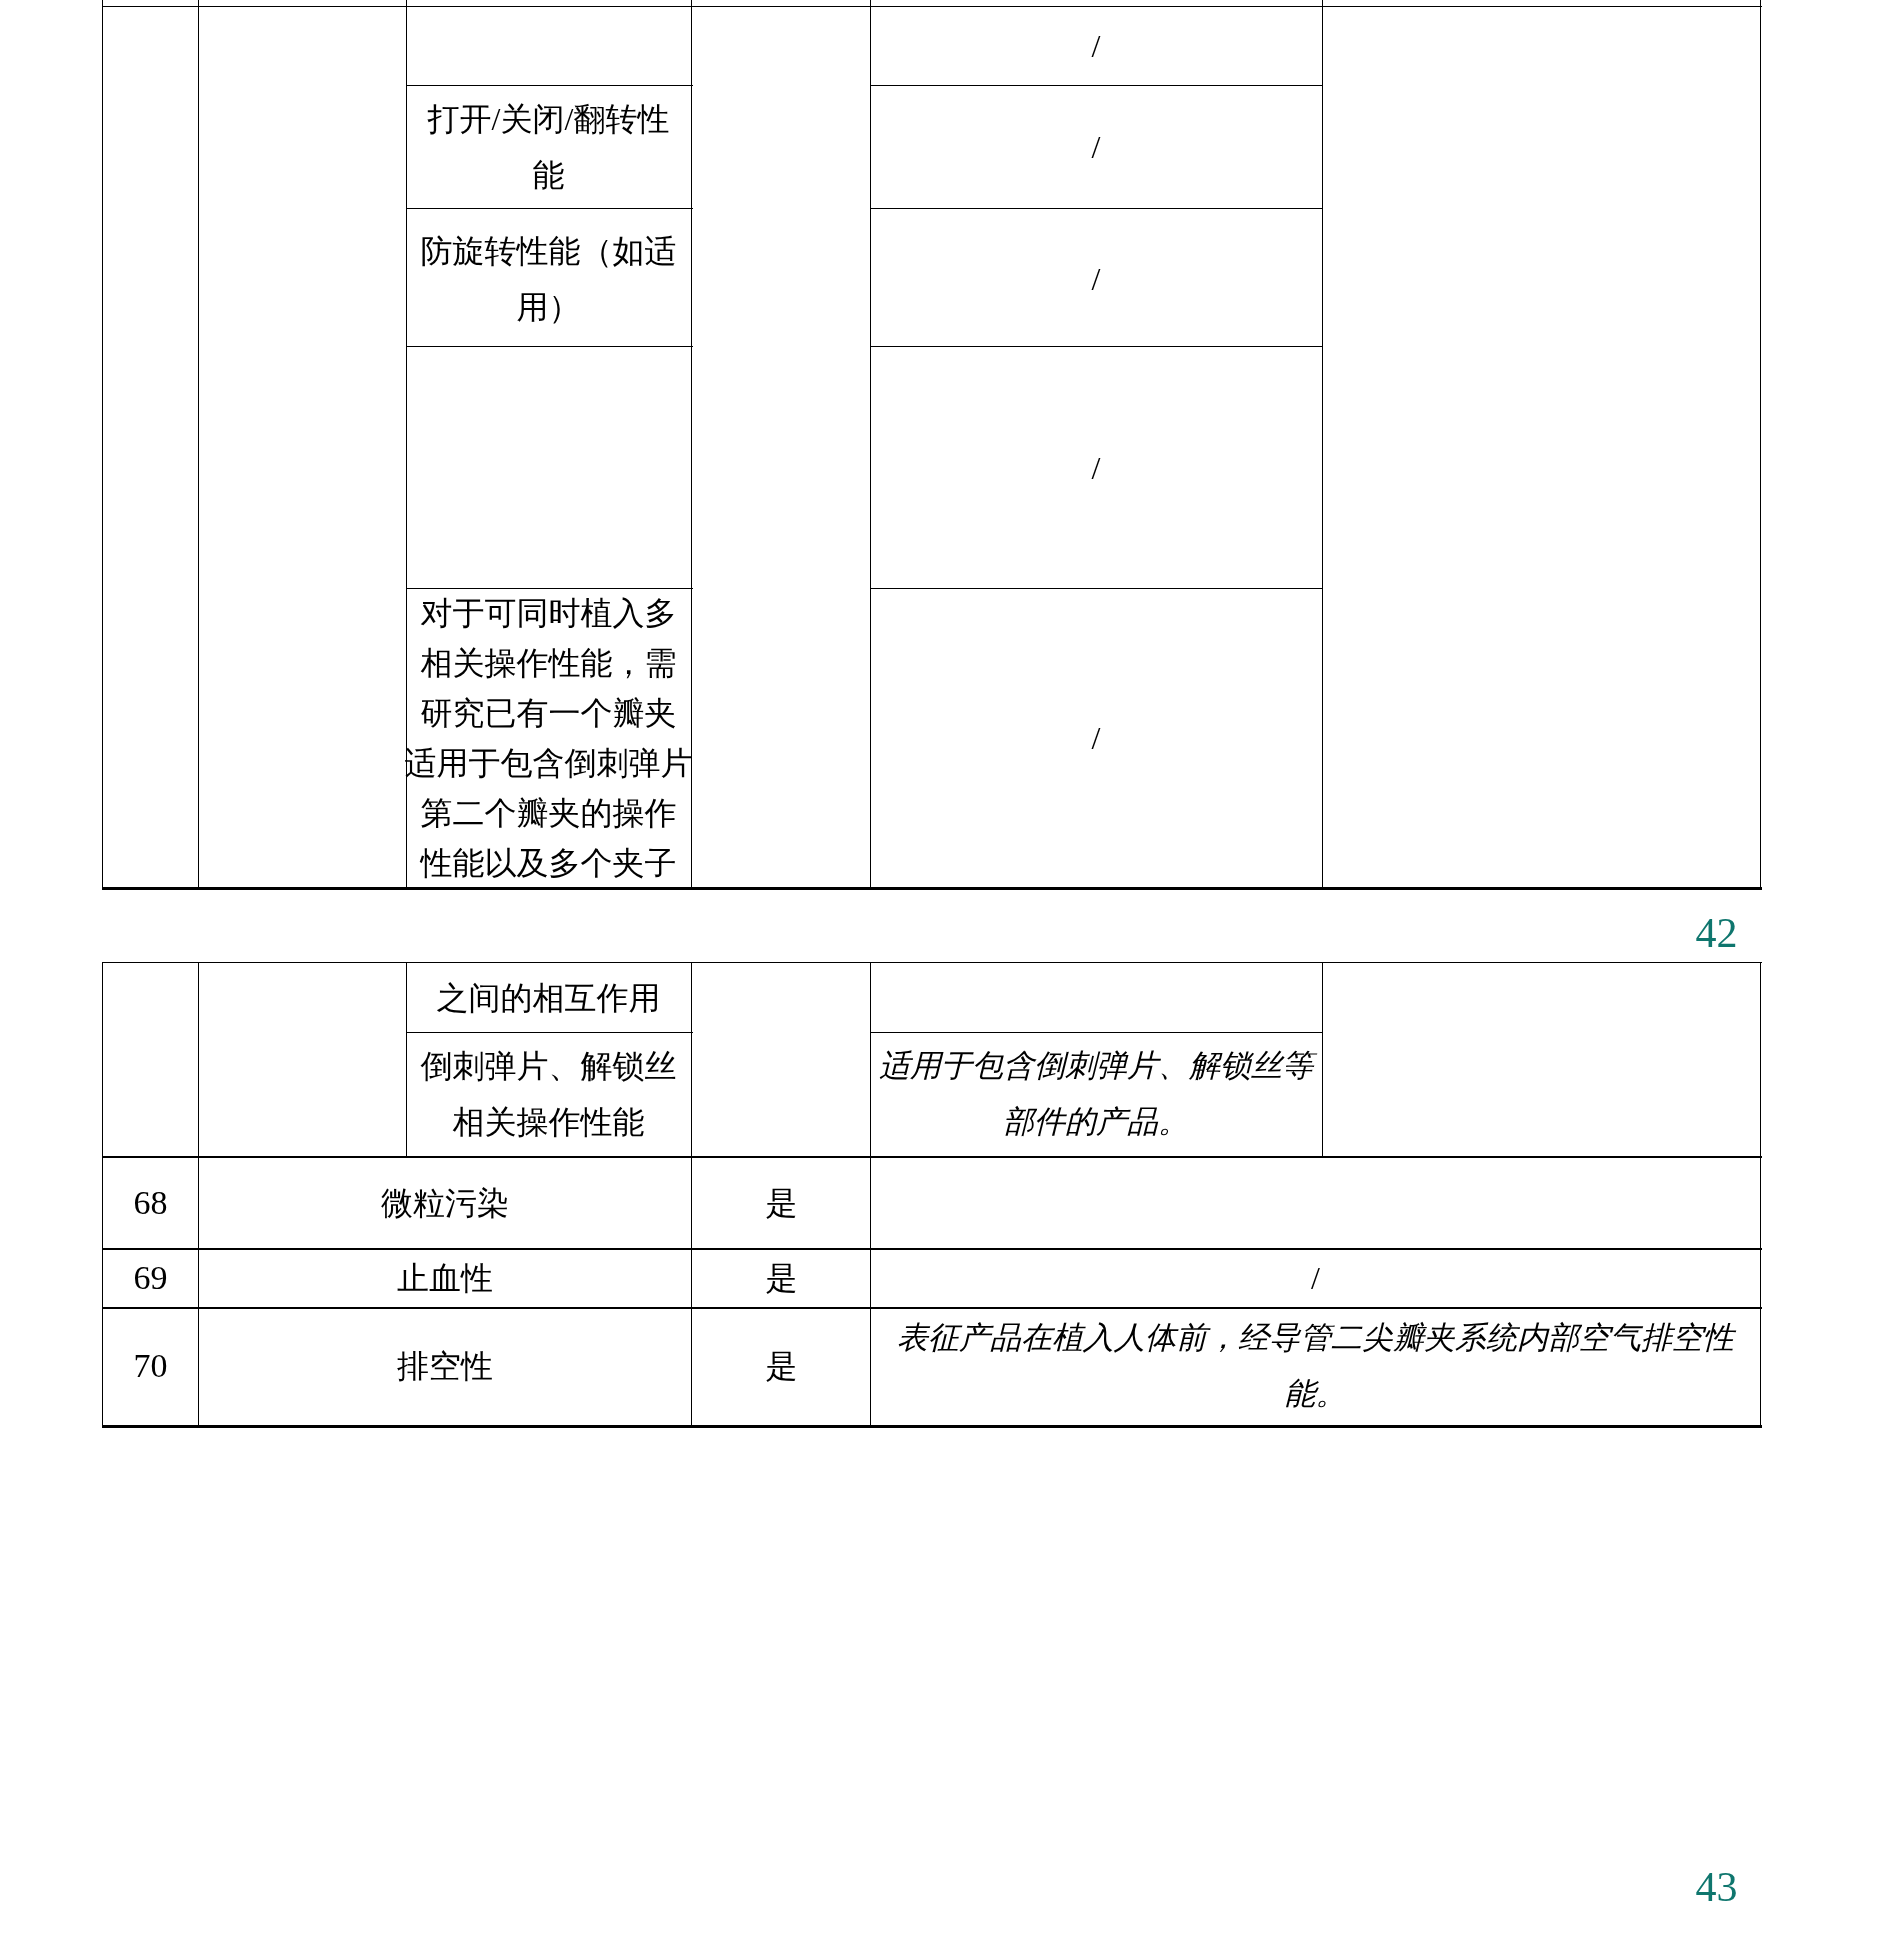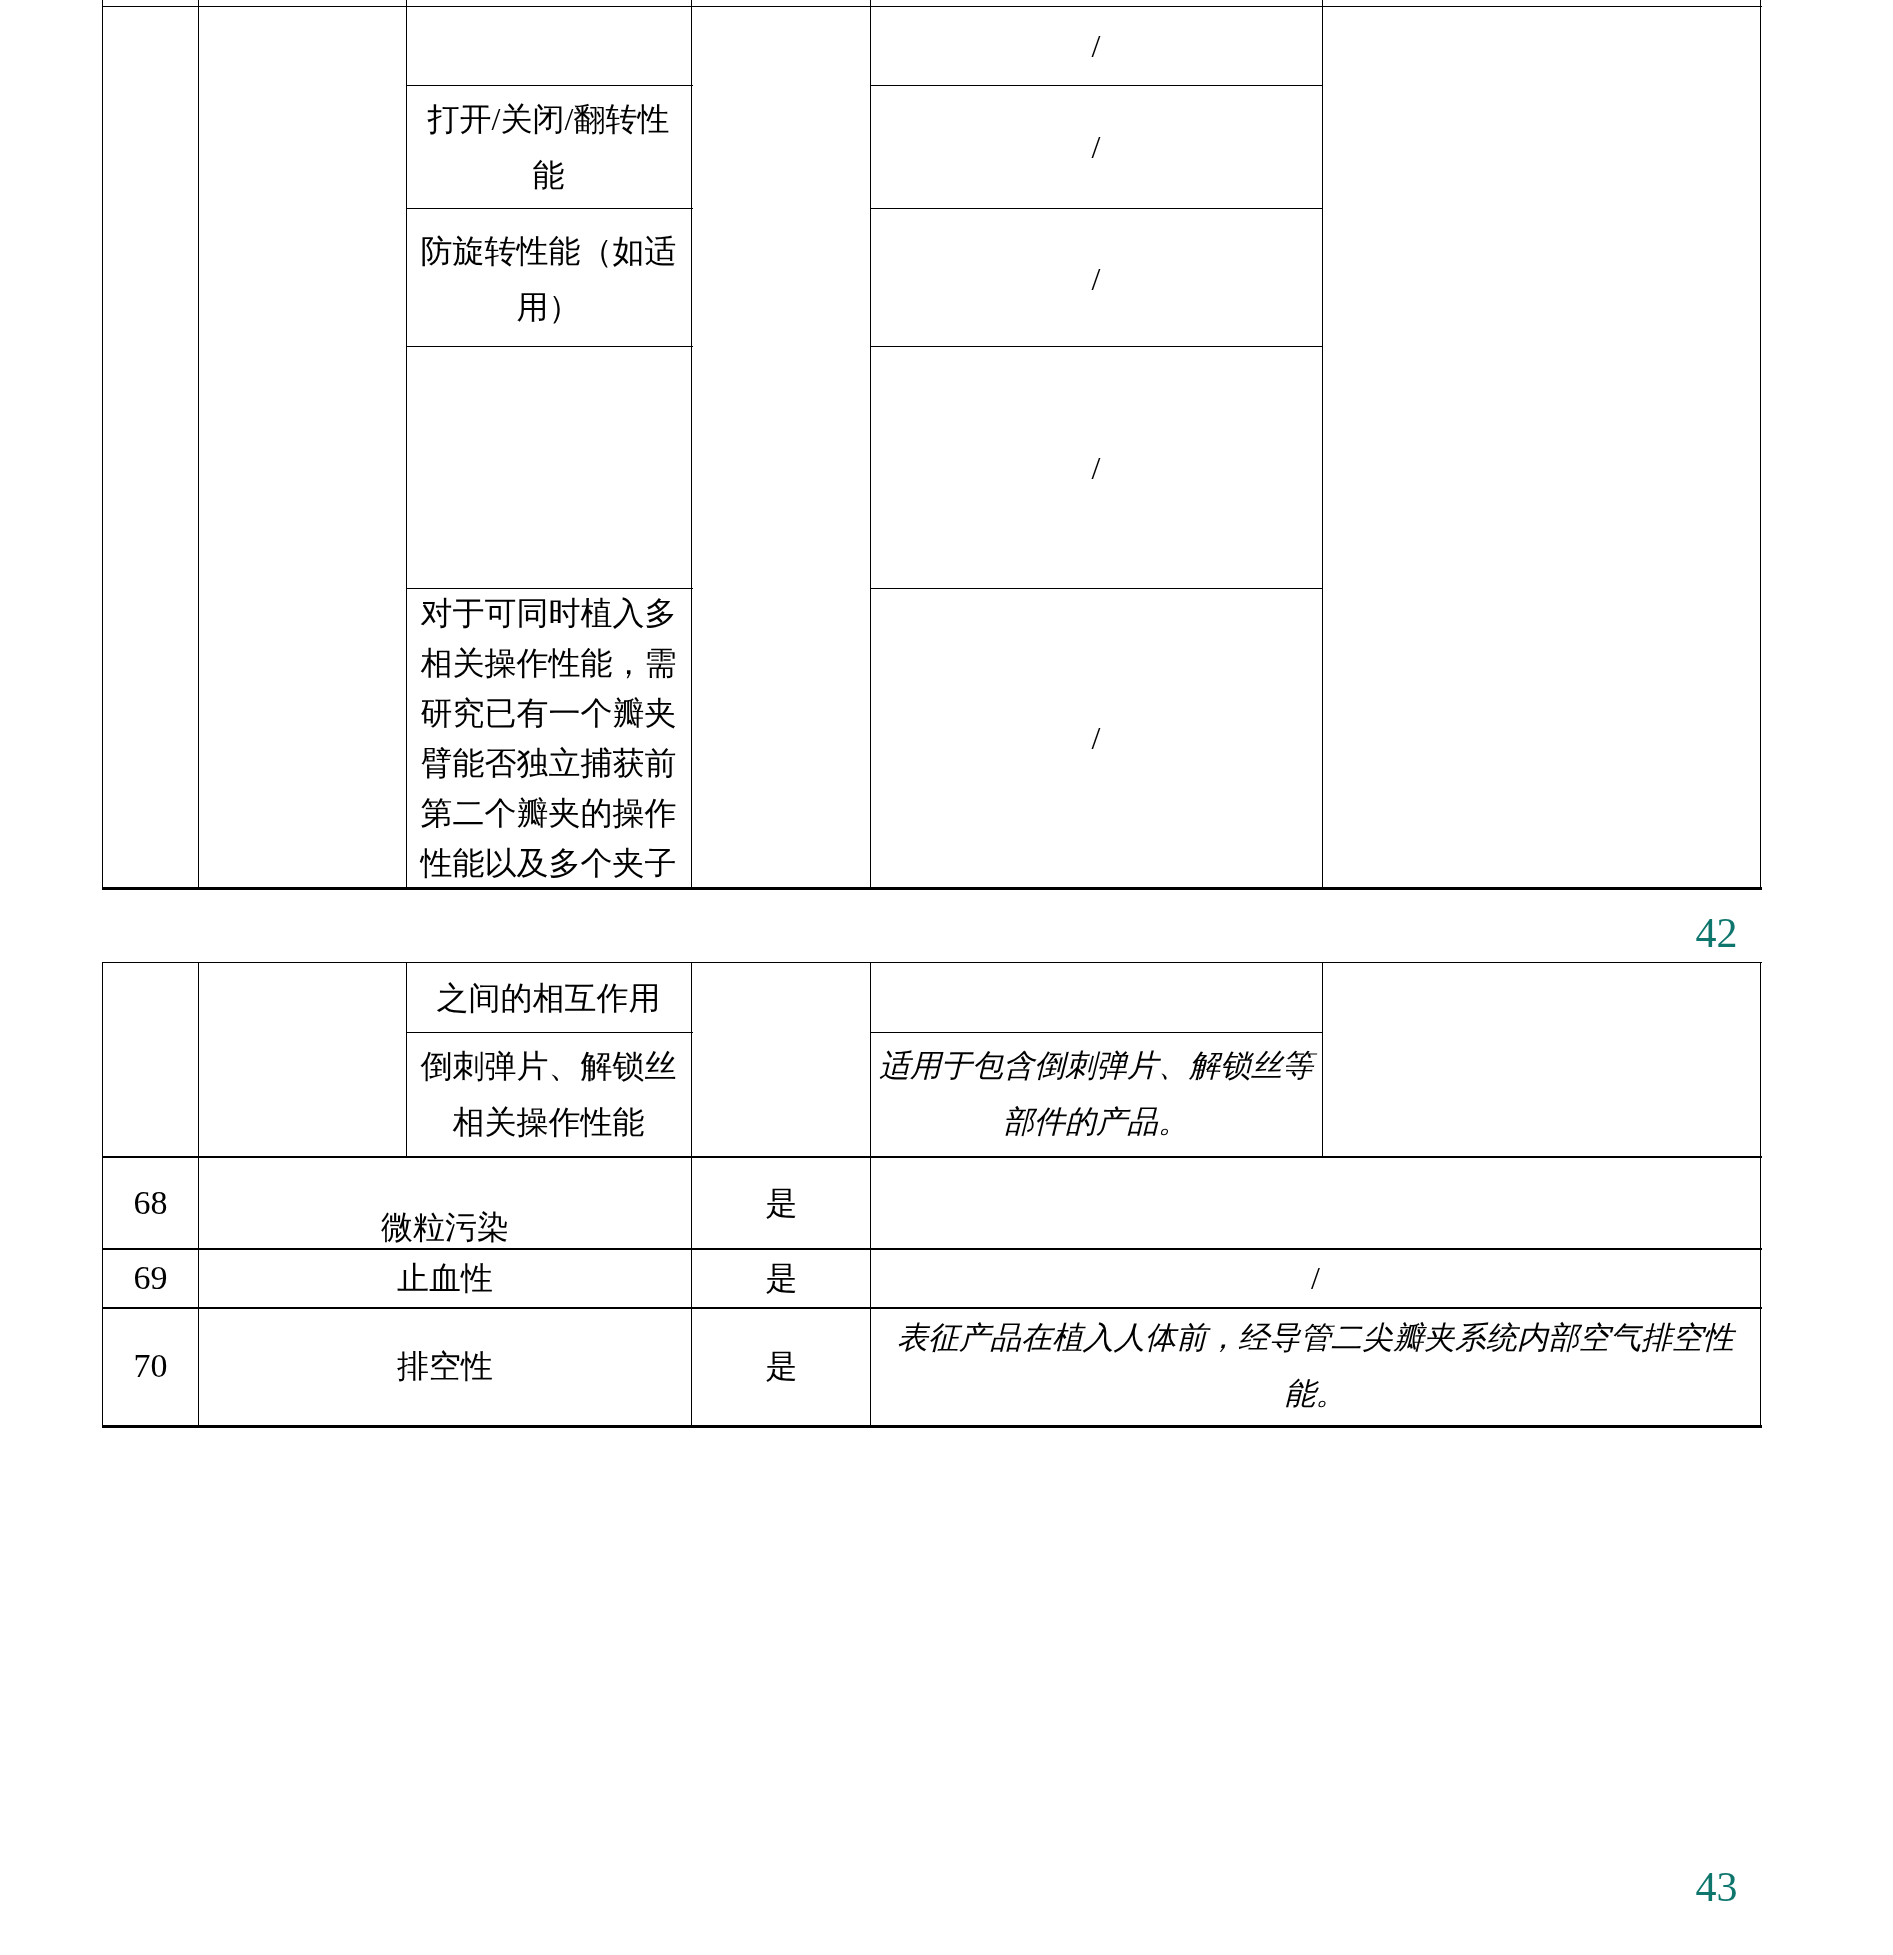--- a/index.html
+++ b/index.html
@@ -103,21 +103,21 @@
   <div class="cell" style="left:407px; top:86px; width:283px; height:122px;">
     <div class="ln">打开/关闭/翻转性</div>
     <div class="ln">能</div>
   </div>
 
 
   <div class="cell" style="left:407px; top:589px; width:283px; height:298px;">
     <div class="ln tall">对于可同时植入多</div>
     <div class="ln tall">相关操作性能，需</div>
     <div class="ln tall">研究已有一个瓣夹</div>
-    <div class="ln tall">臂能否独立捕获前</div>
+    <div class="ln tall">适用于包含倒刺弹片</div>
     <div class="ln tall">第二个瓣夹的操作</div>
     <div class="ln tall">性能以及多个夹子</div>
   </div>
 
   <div class="cell" style="left:871px; top:7.2px; width:450px; height:78px;">
     <div class="ln">/</div>
   </div>
   <div class="cell" style="left:871px; top:86px; width:450px; height:122px;">
     <div class="ln">/</div>
   </div>
@@ -160,21 +160,21 @@
     <div class="ln">相关操作性能</div>
   </div>
   <div class="cell" style="left:871px; top:1033px; width:450px; height:122px;">
     <div class="ln small">适用于包含倒刺弹片、解锁丝等</div>
     <div class="ln small">部件的产品。</div>
   </div>
 
   <div class="cell" style="left:103px; top:1158px; width:95px; height:90px;">
     <div class="num">68</div>
   </div>
-  <div class="cell" style="left:199px; top:1182px; width:492px; height:90px;">
+  <div class="cell" style="left:199px; top:1158px; width:492px; height:90px;">
     <div class="ln">微粒污染</div>
   </div>
   <div class="cell" style="left:693px; top:1158px; width:177px; height:90px;">
     <div class="ln">是</div>
   </div>
 
   <div class="cell" style="left:103px; top:1250px; width:95px; height:56px;">
     <div class="num">69</div>
   </div>
   <div class="cell" style="left:199px; top:1250px; width:492px; height:56px;">

